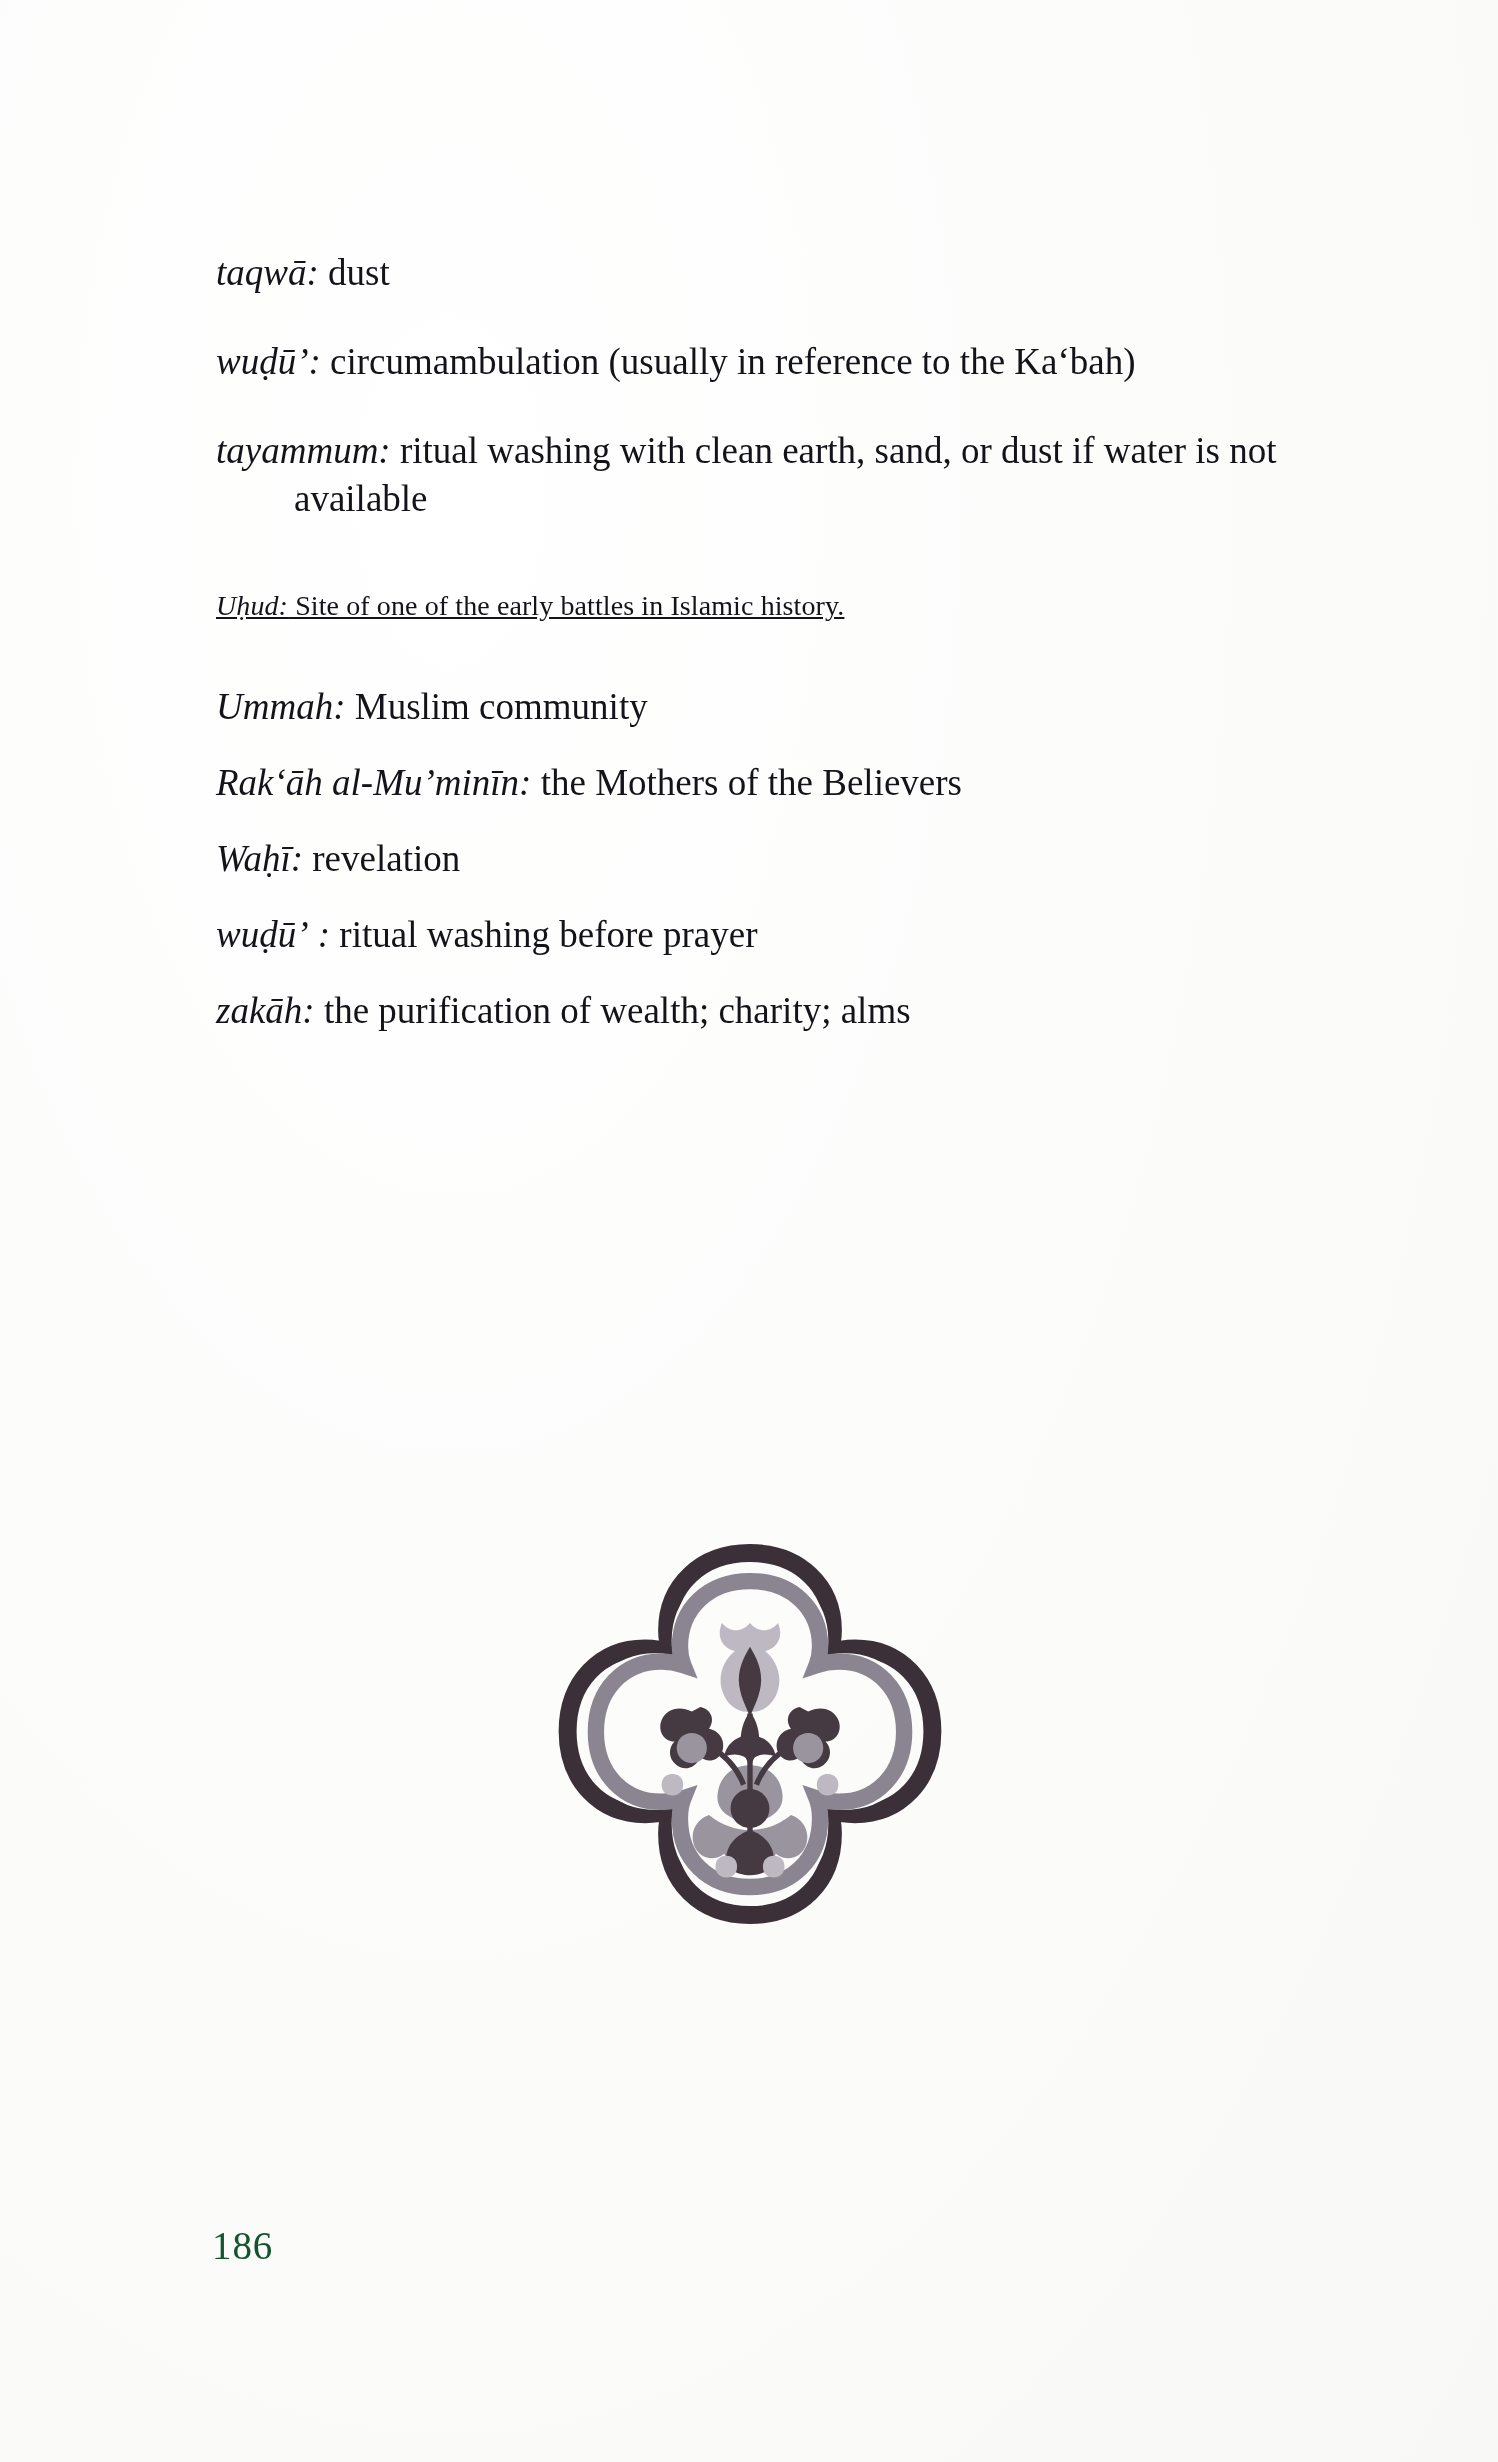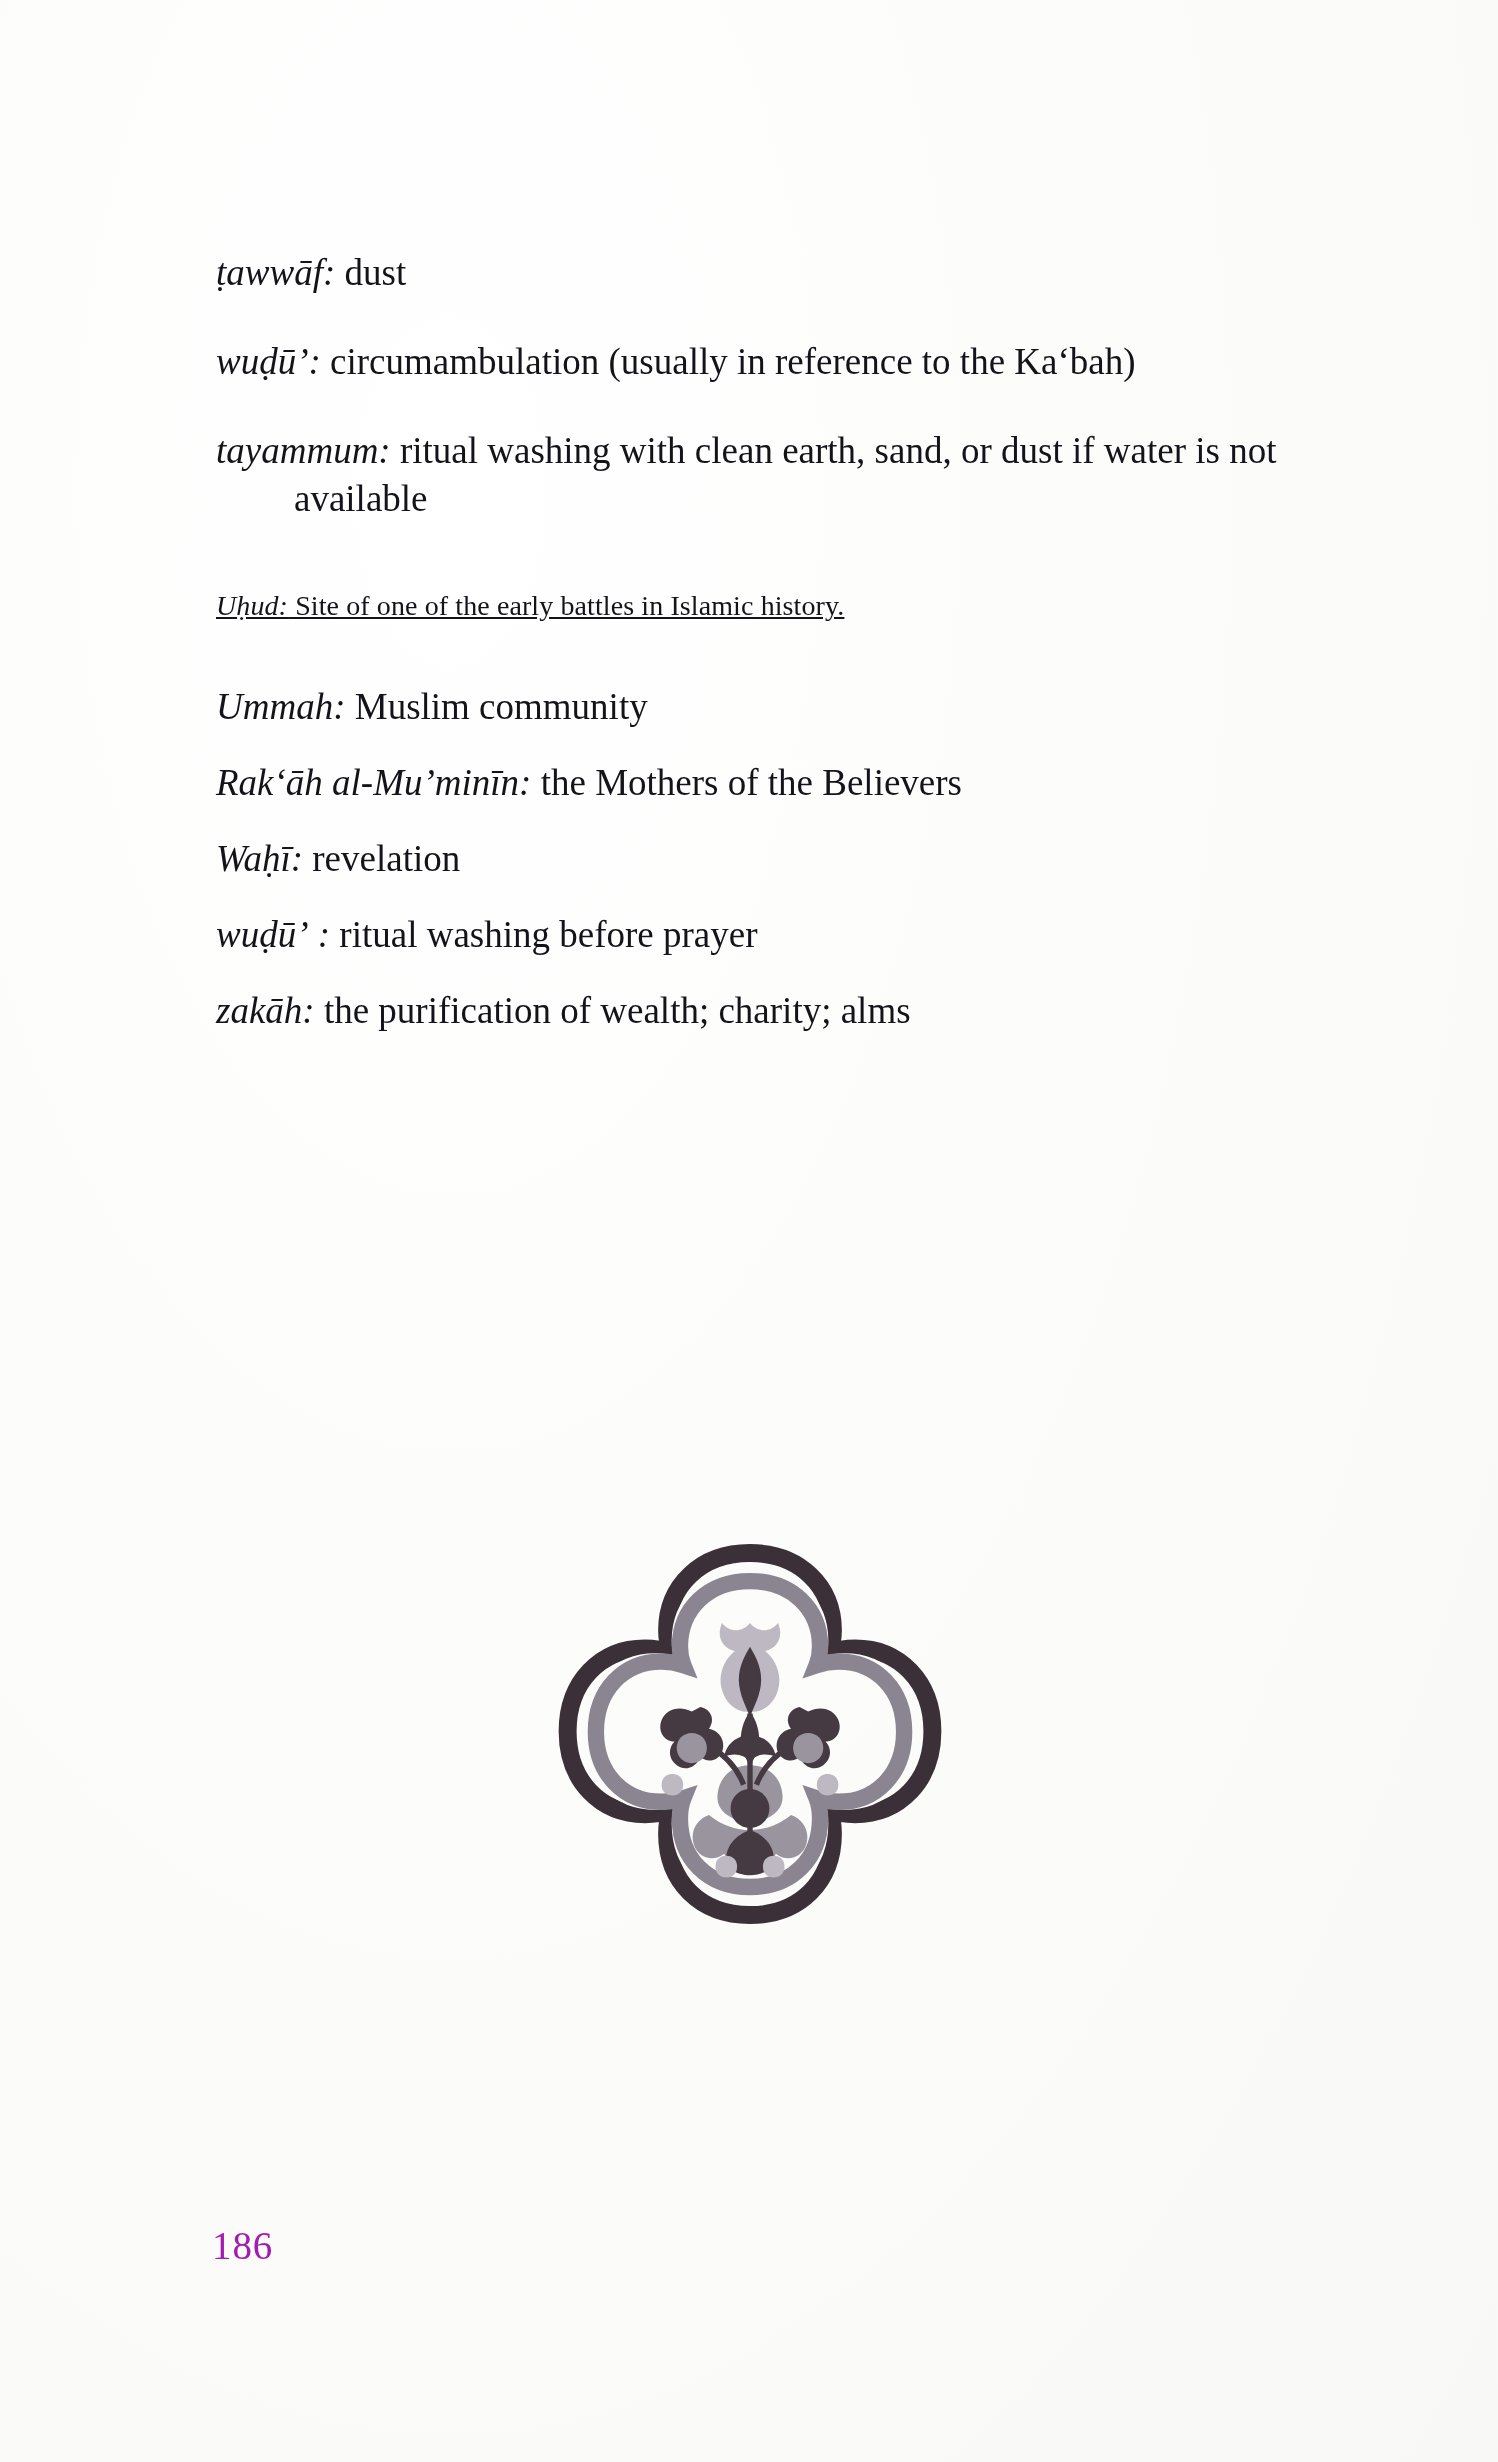--- a/index.html
+++ b/index.html
@@ -70,32 +70,32 @@
     display: flex;
     justify-content: center;
   }
 
   .page-number {
     position: absolute;
     left: 212px;
     top: 2223px;
     font-size: 39px;
     letter-spacing: 0.9px;
-    color: #a21caf;
+    color: #14532d;
   }
 </style>
 </head>
 <body>
 
 <div class="page"></div>
 
 <div class="content">
 
   <p class="entry gap-md">
-    <span class="term">ṭawwāf:</span><span class="def"> dust</span>
+    <span class="term">taqwā:</span><span class="def"> dust</span>
   </p>
 
 
   <p class="entry gap-md">
     <span class="term">wuḍūʼ:</span><span class="def"> circumambulation (usually in reference to the Kaʻbah)</span>
   </p>
 
   <p class="entry gap-lg">
     <span class="term">tayammum:</span><span class="def"> ritual washing with clean earth, sand, or dust if water is not available</span>
   </p>

